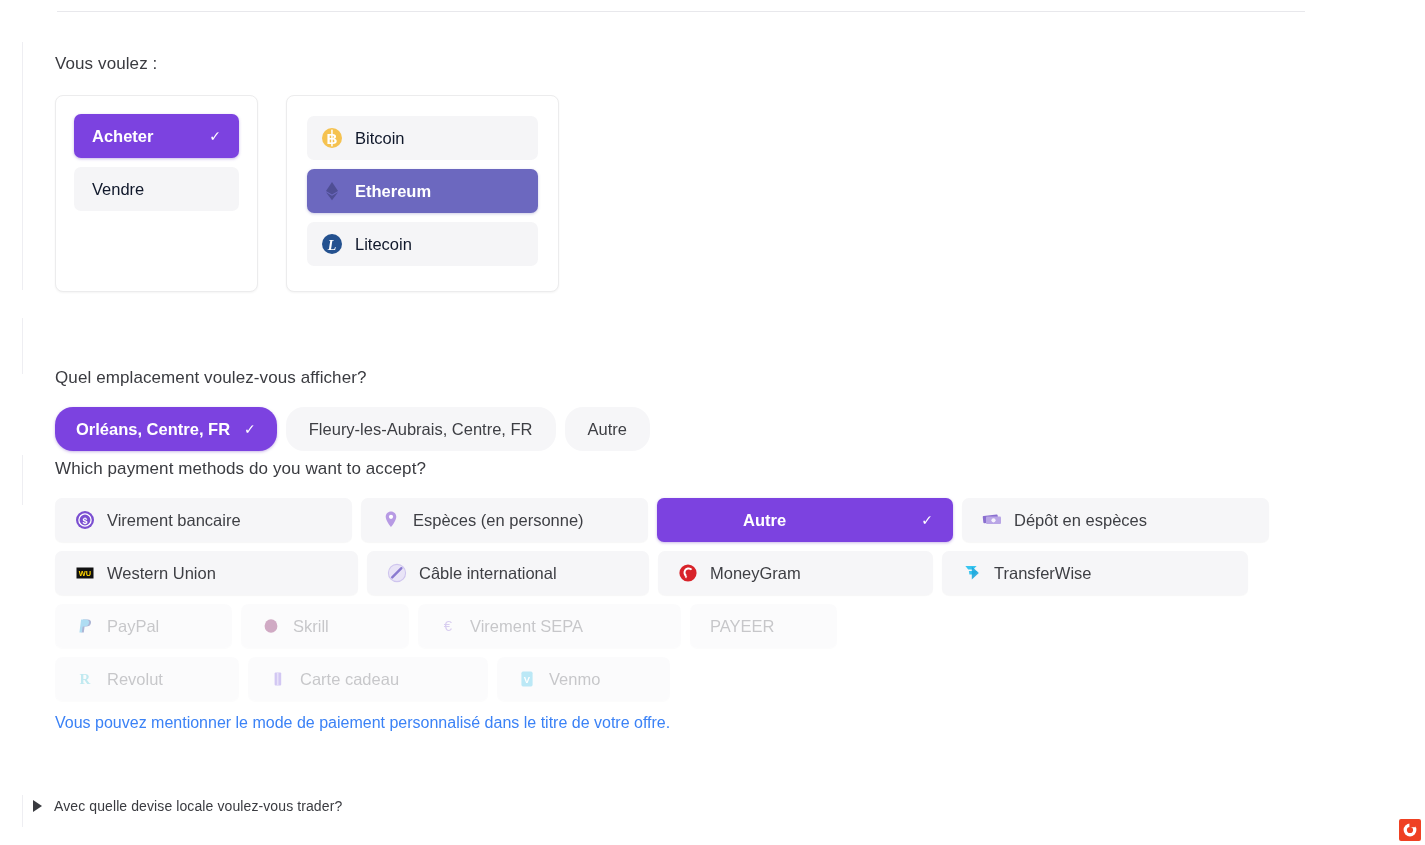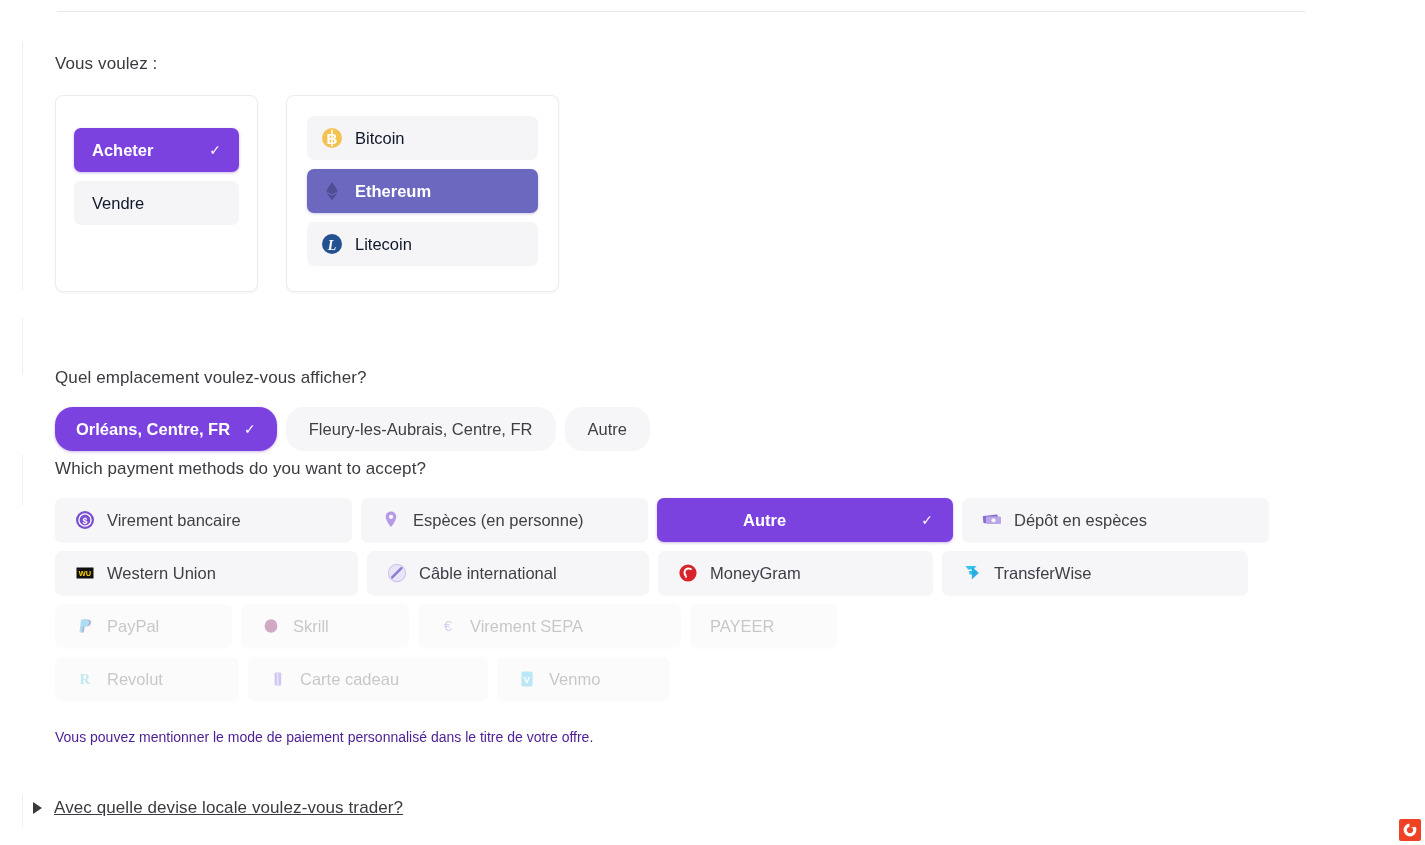--- a/index.html
+++ b/index.html
@@ -46,21 +46,21 @@
 
   
   #sec-want { left: 55px; top: 54px; }
   .want-row { display: flex; gap: 28px; margin-top: 21px; }
 
   .panel {
     background: #ffffff;
     border: 1px solid #ececed;
     border-radius: 8px;
     box-shadow: 0 1px 2px rgba(30,30,40,.05);
-    padding: 32px 18px 18px 18px;
+    padding: 18px 18px 18px 18px;
   }
   #panel-side  { width: 203px; height: 197px; }
   #panel-coin  { width: 273px; height: 197px; padding: 20px; }
 
   .opt {
     height: 44px;
     border-radius: 7px;
     display: flex;
     align-items: center;
     padding: 0 18px;
@@ -150,36 +150,36 @@
   .tile.sel .lbl { text-align: left; padding-left: 66px; }
   .tile.disabled {
     opacity: .38;
     color: #6d6e75;
     background: #f7f7f9;
     cursor: default;
   }
   .tile.noicon { padding-left: 20px; }
 
   .hint {
-    margin-top: 28px;
-    font-size: 14px;
-    color: #4c1d95;
+    margin-top: 13px;
+    font-size: 16px;
+    color: #3b82f6;
     white-space: nowrap;
   }
 
   
   #sec-cur { left: 33px; top: 798px; display: flex; align-items: center; gap: 12px; }
   .tri {
     width: 0; height: 0;
     border-left: 9px solid #3a3b40;
     border-top: 6px solid transparent;
     border-bottom: 6px solid transparent;
     cursor: pointer;
   }
-  #sec-cur .q-label { font-size: 17px; cursor: pointer; text-decoration: underline; }
+  #sec-cur .q-label { font-size: 14px; cursor: pointer; }
 
   
   .corner-badge {
     position: absolute;
     right: 4px; bottom: 4px;
     width: 22px; height: 22px;
     background: #ef4123;
     border-radius: 2px;
     display: flex; align-items: center; justify-content: center;
     cursor: pointer;

